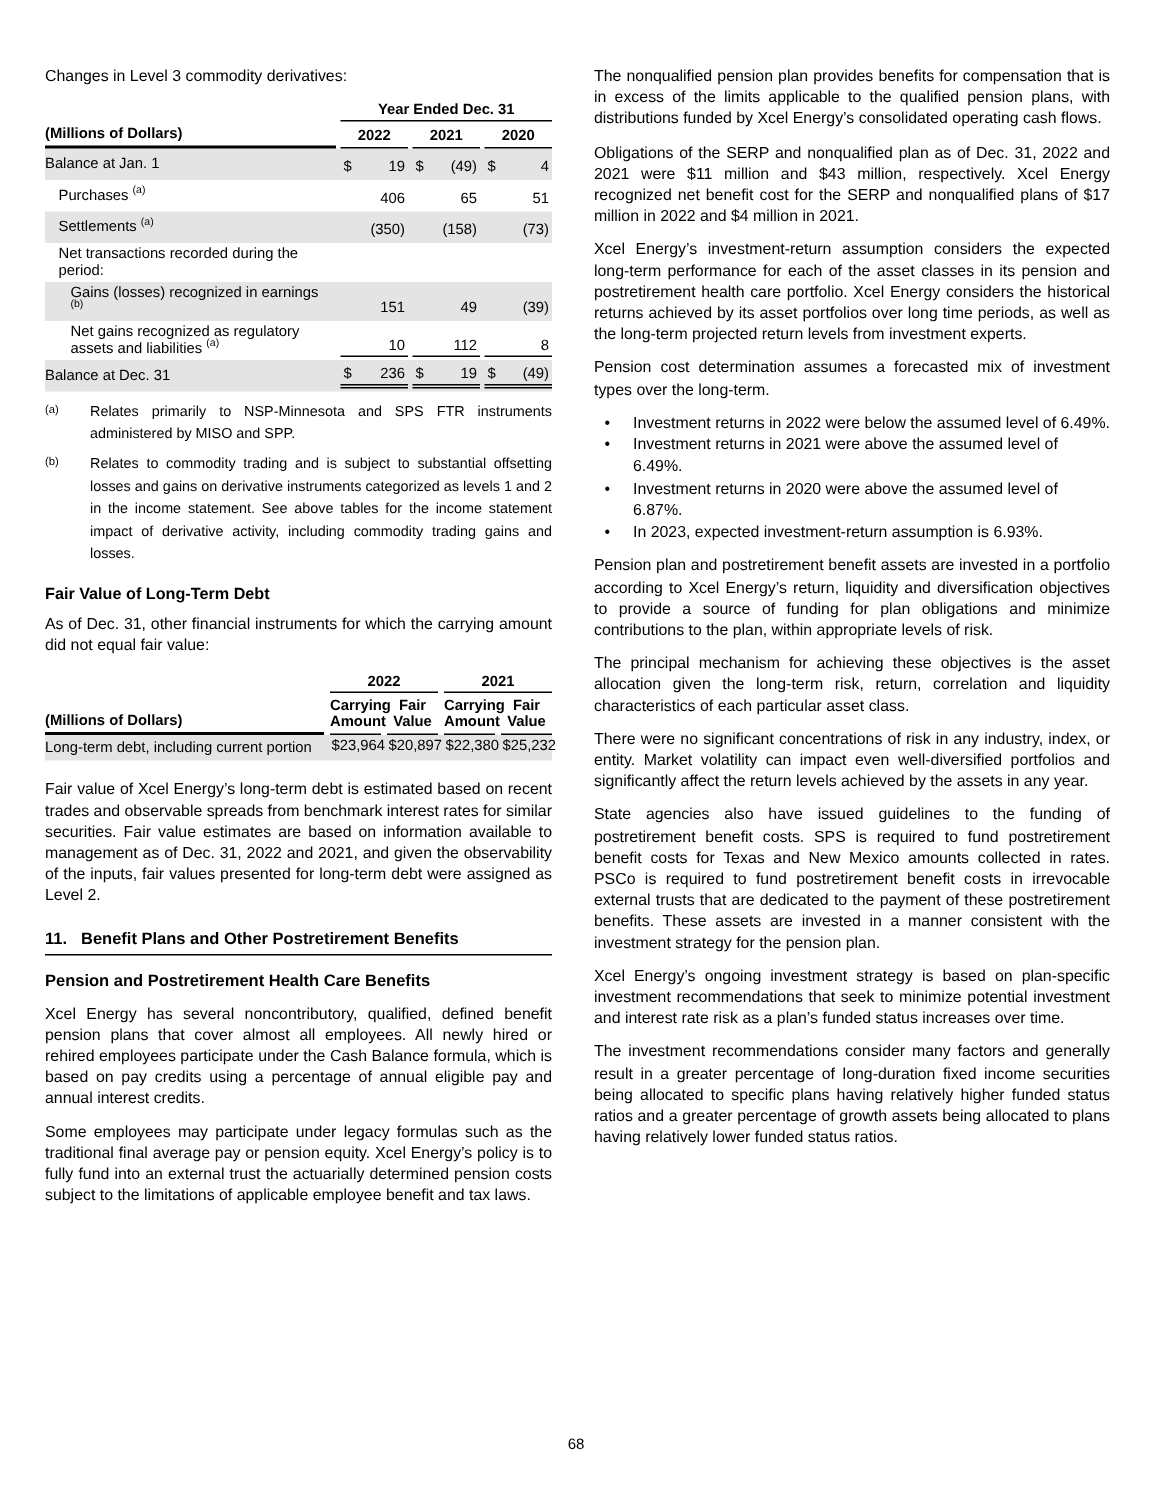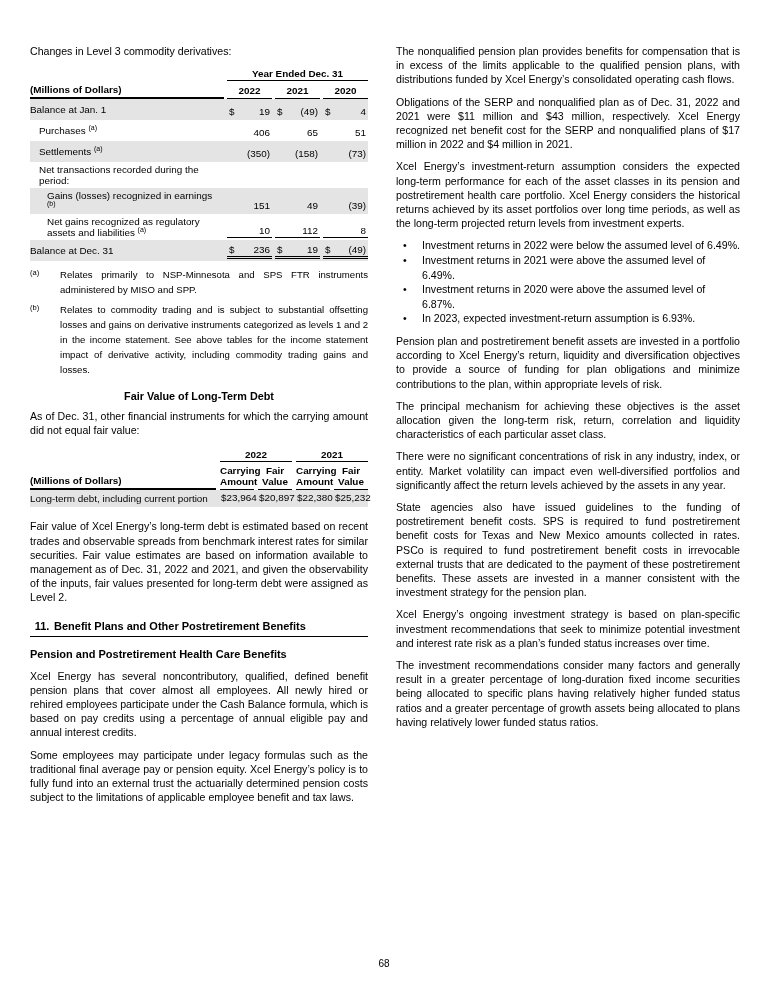--- a/index.html
+++ b/index.html
@@ -38,24 +38,24 @@
   .u2{border-bottom:3px double #000;}
   sup.fmk{font-size:7px;vertical-align:super;line-height:0;}
 
   
   .fns{margin:2px 0 4px;}
   .fn{display:flex;margin-top:5px;}
   .fn .mk{width:30px;flex:0 0 30px;font-size:7.5px;padding-top:1px;}
   .fn .tx{flex:1;font-size:9.6px;line-height:15px;text-align:justify;}
 
   
-  .h-fv{font-weight:bold;font-size:10.8px;margin:13px 0 7px;text-align:center;}
+  .h-fv{font-weight:bold;font-size:10.8px;margin:13px 0 7px;}
   .h-sec{font-weight:bold;font-size:11px;border-bottom:1px solid #000;
          padding-bottom:4px;margin:15px 0 11px;display:flex;}
-  .h-sec .no{width:24px;flex:0 0 24px;text-align:center;}
+  .h-sec .no{width:24px;flex:0 0 24px;}
   .h-sub{font-weight:bold;font-size:11px;margin:0 0 9px;}
 
   
   .t2{width:338px;font-size:9.9px;margin:12px 0 12px;}
   .t2 .r{display:grid;grid-template-columns:186px 38px 38px 38px 38px;align-items:end;}
   .t2 .grp{margin-left:4px;text-align:center;font-weight:bold;
            border-bottom:1px solid #000;padding-bottom:1px;}
   .t2 .g1{grid-column:2/4;} .t2 .g2{grid-column:4/6;}
   .t2 .sub{margin-left:4px;text-align:center;font-weight:bold;line-height:11px;
            border-bottom:1px solid #000;padding:3px 0 2px;}
@@ -264,20 +264,21 @@
     <div class="h-sub">Pension and Postretirement Health Care Benefits</div>
 
     <p class="body-p">Xcel Energy has several noncontributory, qualified, defined benefit pension plans that cover almost all employees. All newly hired or rehired employees participate under the Cash Balance formula, which is based on pay credits using a percentage of annual eligible pay and annual interest credits.</p>
     <p class="body-p">Some employees may participate under legacy formulas such as the traditional final average pay or pension equity. Xcel Energy’s policy is to fully fund into an external trust the actuarially determined pension costs subject to the limitations of applicable employee benefit and tax laws.</p>
   </div>
 
   <div class="col-right">
     <p class="body-p">The nonqualified pension plan provides benefits for compensation that is in excess of the limits applicable to the qualified pension plans, with distributions funded by Xcel Energy’s consolidated operating cash flows.</p>
     <p class="body-p">Obligations of the SERP and nonqualified plan as of Dec. 31, 2022 and 2021 were $11 million and $43 million, respectively. Xcel Energy recognized net benefit cost for the SERP and nonqualified plans of $17 million in 2022 and $4 million in 2021.</p>
     <p class="body-p">Xcel Energy’s investment-return assumption considers the expected long-term performance for each of the asset classes in its pension and postretirement health care portfolio. Xcel Energy considers the historical returns achieved by its asset portfolios over long time periods, as well as the long-term projected return levels from investment experts.</p>
+    <p class="body-p">Pension cost determination assumes a forecasted mix of investment types over the long-term.</p>
 
     <div class="bullets">
       <div class="b">
         <span class="m">•</span>
         <span class="t">Investment returns in 2022 were below the assumed level of 6.49%.</span>
       </div>
       <div class="b">
         <span class="m">•</span>
         <span class="t">Investment returns in 2021 were above the assumed level of 6.49%.</span>
       </div>

